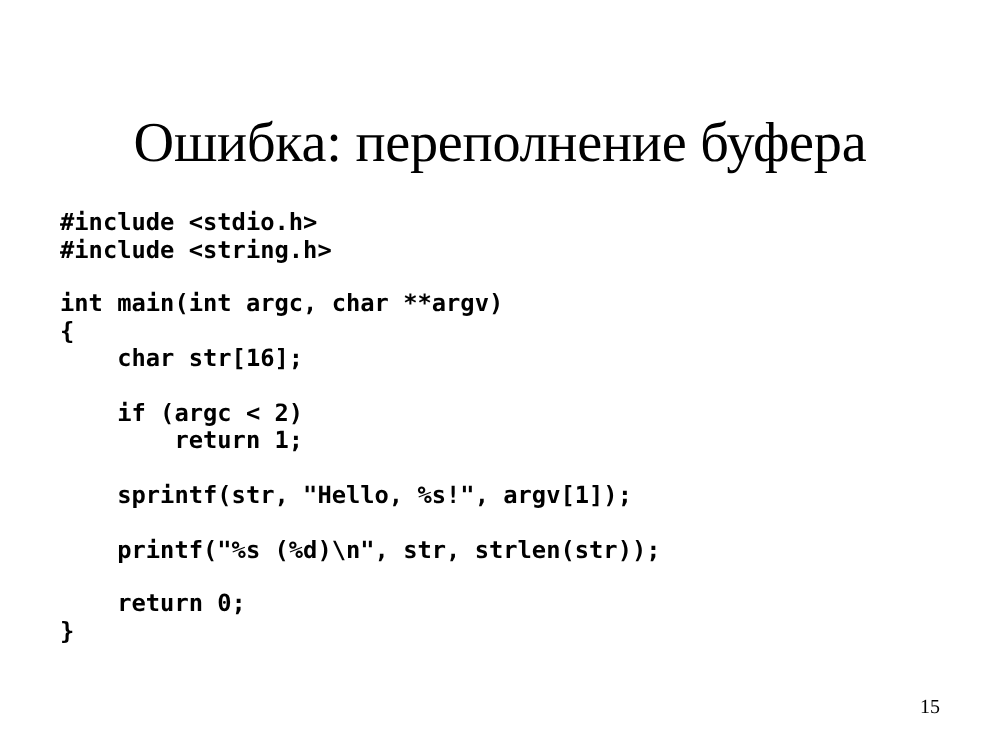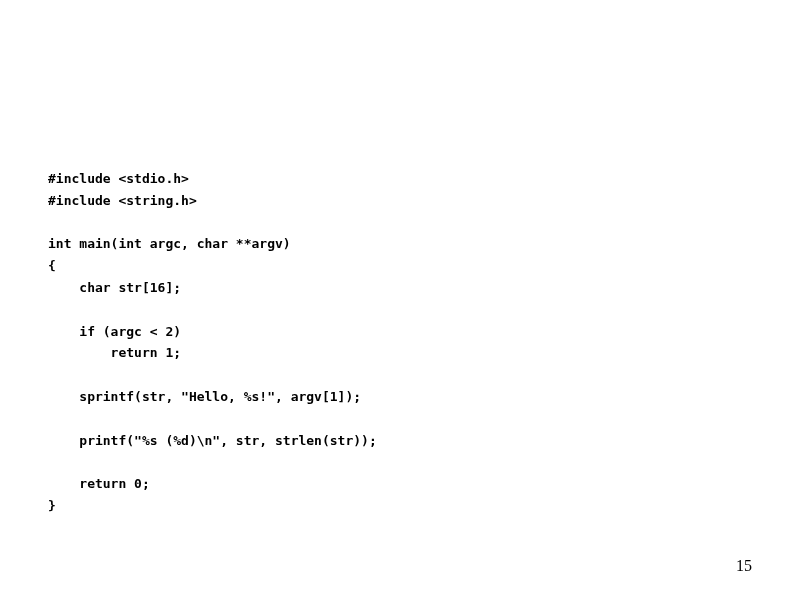--- a/index.html
+++ b/index.html
@@ -42,21 +42,21 @@
 
   
   .code-block {
     position: absolute;
     left: 48px;
     top: 168px;
     width: 704px;
     margin: 0;
     padding: 0;
     font-family: "DejaVu Sans Mono", "Liberation Mono", monospace;
-    font-size: 13px;
+    font-size: 19px;
     font-weight: bold;
     line-height: 21.8px;
     color: #000000;
     white-space: pre;
     tab-size: 4;
   }
   .code-line {
     display: block;
     min-height: 21.8px;
     white-space: pre;
@@ -74,18 +74,19 @@
     font-size: 16px;
     line-height: 24px;
     color: #000000;
   }
 </style>
 </head>
 <body>
 
 <div class="slide">
 
+  <h1 class="slide-title">Ошибка: переполнение буфера</h1>
 
   <pre class="code-block" id="code-block"><span class="code-line">#include &lt;stdio.h&gt;</span><span class="code-line">#include &lt;string.h&gt;</span><span class="code-line blank">&nbsp;</span><span class="code-line">int main(int argc, char **argv)</span><span class="code-line">{</span><span class="code-line">    char str[16];</span><span class="code-line blank">&nbsp;</span><span class="code-line">    if (argc &lt; 2)</span><span class="code-line">        return 1;</span><span class="code-line blank">&nbsp;</span><span class="code-line">    sprintf(str, "Hello, %s!", argv[1]);</span><span class="code-line blank">&nbsp;</span><span class="code-line">    printf("%s (%d)\n", str, strlen(str));</span><span class="code-line blank">&nbsp;</span><span class="code-line">    return 0;</span><span class="code-line">}</span></pre>
 
   <div class="page-number">15</div>
 
 </div>
 
 </body></html>

